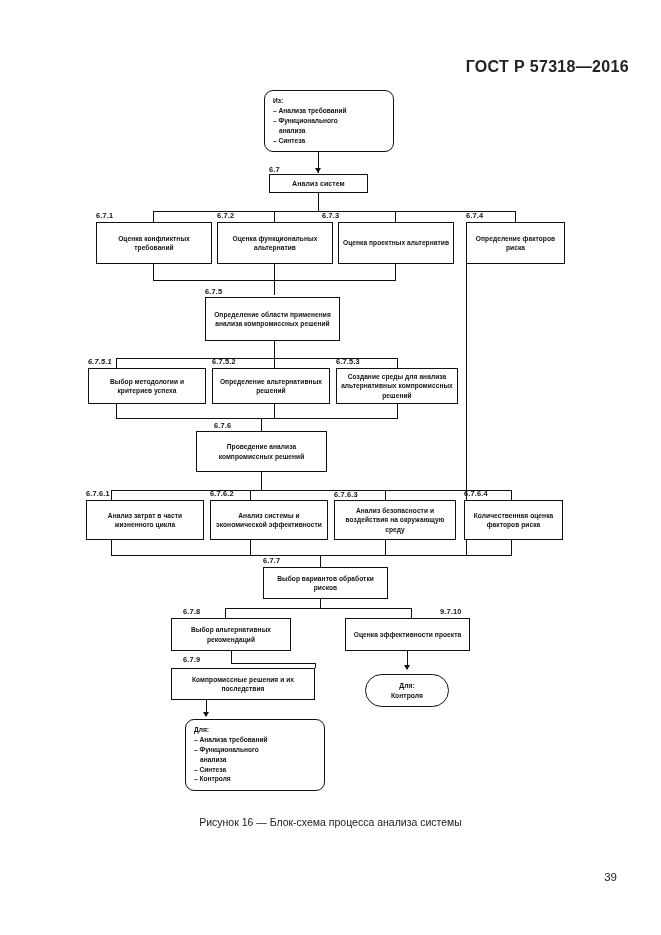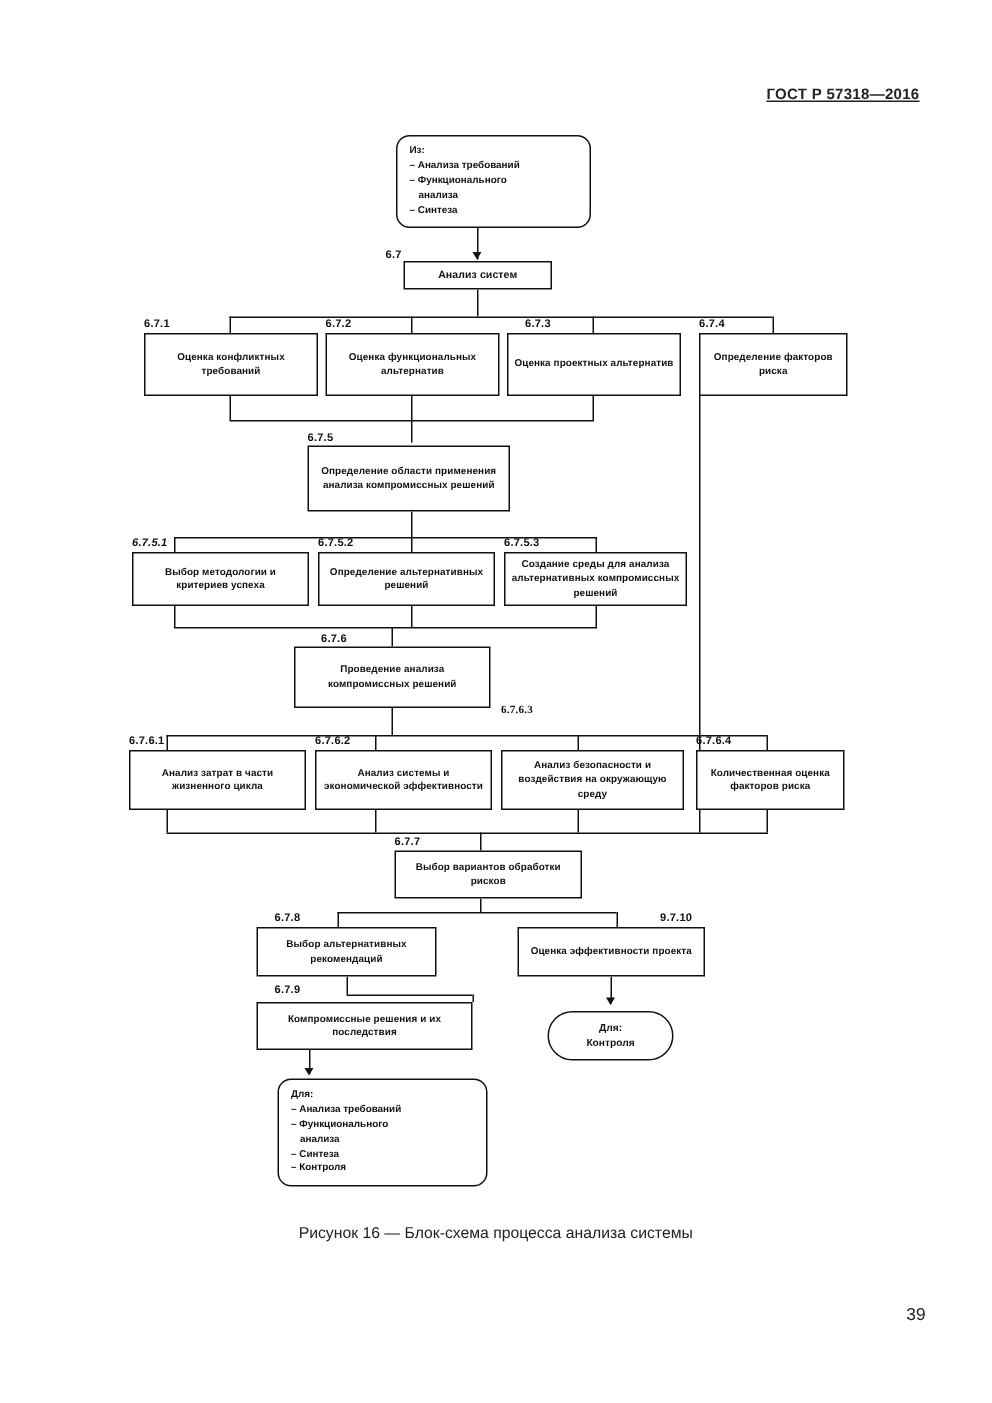--- a/index.html
+++ b/index.html
@@ -7,24 +7,23 @@
     width:661px;height:935px;
     background:#ffffff;
     font-family:"Liberation Sans","DejaVu Sans",sans-serif;
     color:#1a1a1a;
     position:relative;
     overflow:hidden;
   }
   .page{position:absolute;inset:0;}
 
   .doc-header{
-    position:absolute;top:58px;right:48px;
-    font-size:10px;font-weight:700;letter-spacing:.02em;
+    position:absolute;top:58px;right:32px;
+    font-size:16px;font-weight:700;letter-spacing:.02em;
     color:#222;
-    text-decoration:underline;
   }
   .page-number{
     position:absolute;bottom:52px;right:44px;
     font-size:11.5px;font-weight:400;color:#222;
   }
   .figure-caption{
     position:absolute;left:0;right:0;top:816px;
     text-align:center;font-size:10.5px;color:#222;
   }
 
@@ -109,38 +108,38 @@
       <span class="ln">Из:</span>
       <span class="ln">– Анализа требований</span>
       <span class="ln">– Функционального</span>
       <span class="ln ind" style="padding-left:6px;">анализа</span>
       <span class="ln">– Синтеза</span>
     </div>
 
     <div class="v" style="left:318px;top:152px;height:21px;"></div>
     <div class="arrow" style="left:314.6px;top:168px;"></div>
 
-    <div class="tag" style="left:257px;top:165px;">6.7</div>
+    <div class="tag" style="left:269px;top:165px;">6.7</div>
     <div class="node single" style="left:269px;top:174px;width:99px;height:19px;">Анализ систем</div>
 
     <div class="v" style="left:318px;top:193px;height:18px;"></div>
 
     <div class="h" style="left:153px;top:211px;width:362px;"></div>
     <div class="v" style="left:153px;top:211px;height:11px;"></div>
     <div class="v" style="left:274px;top:211px;height:11px;"></div>
     <div class="v" style="left:395px;top:211px;height:11px;"></div>
     <div class="v" style="left:515px;top:211px;height:11px;"></div>
 
     <div class="tag" style="left:96px;top:211px;">6.7.1</div>
     <div class="node" style="left:96px;top:222px;width:116px;height:42px;">Оценка конфликтных требований</div>
 
     <div class="tag" style="left:217px;top:211px;">6.7.2</div>
     <div class="node" style="left:217px;top:222px;width:116px;height:42px;">Оценка функциональных альтернатив</div>
 
-    <div class="tag" style="left:350px;top:211px;">6.7.3</div>
+    <div class="tag" style="left:322px;top:211px;">6.7.3</div>
     <div class="node" style="left:338px;top:222px;width:116px;height:42px;">Оценка проектных альтернатив</div>
 
     <div class="tag" style="left:466px;top:211px;">6.7.4</div>
     <div class="node" style="left:466px;top:222px;width:99px;height:42px;">Определение факторов риска</div>
 
     <div class="v" style="left:153px;top:264px;height:16px;"></div>
     <div class="v" style="left:274px;top:264px;height:16px;"></div>
     <div class="v" style="left:395px;top:264px;height:16px;"></div>
     <div class="h" style="left:153px;top:280px;width:243px;"></div>
     <div class="v" style="left:274px;top:280px;height:15px;"></div>
@@ -180,21 +179,21 @@
     <div class="v" style="left:250px;top:490px;height:11px;"></div>
     <div class="v" style="left:385px;top:490px;height:11px;"></div>
     <div class="v" style="left:511px;top:490px;height:11px;"></div>
 
     <div class="tag" style="left:86px;top:489px;text-align:center;">6.7.6.1</div>
     <div class="node" style="left:86px;top:500px;width:118px;height:40px;">Анализ затрат в части жизненного цикла</div>
 
     <div class="tag" style="left:210px;top:489px;">6.7.6.2</div>
     <div class="node" style="left:210px;top:500px;width:118px;height:40px;">Анализ системы и экономической эффективности</div>
 
-    <div class="tag" style="left:334px;top:468px;font-family:Liberation Serif, serif;">6.7.6.3</div>
+    <div class="tag" style="left:334px;top:490px;">6.7.6.3</div>
     <div class="node" style="left:334px;top:500px;width:122px;height:40px;">Анализ безопасности и воздействия на окружающую среду</div>
 
     <div class="tag" style="left:464px;top:489px;">6.7.6.4</div>
     <div class="node" style="left:464px;top:500px;width:99px;height:40px;">Количественная оценка факторов риска</div>
 
     <div class="v" style="left:111px;top:540px;height:15px;"></div>
     <div class="v" style="left:250px;top:540px;height:15px;"></div>
     <div class="v" style="left:385px;top:540px;height:15px;"></div>
     <div class="v" style="left:511px;top:540px;height:15px;"></div>
     <div class="h" style="left:111px;top:555px;width:401px;"></div>

